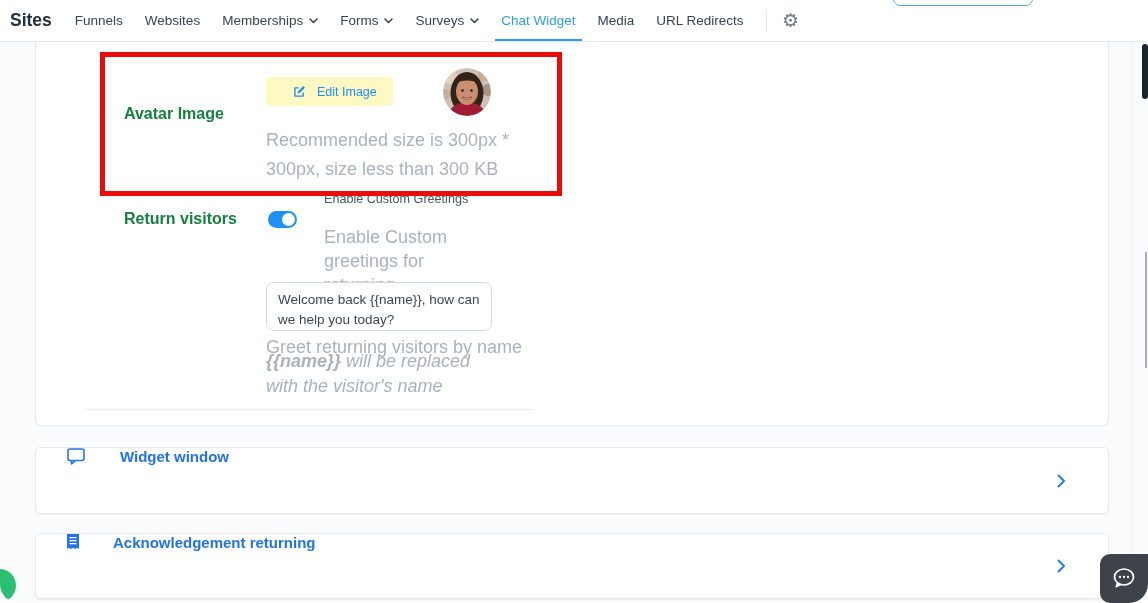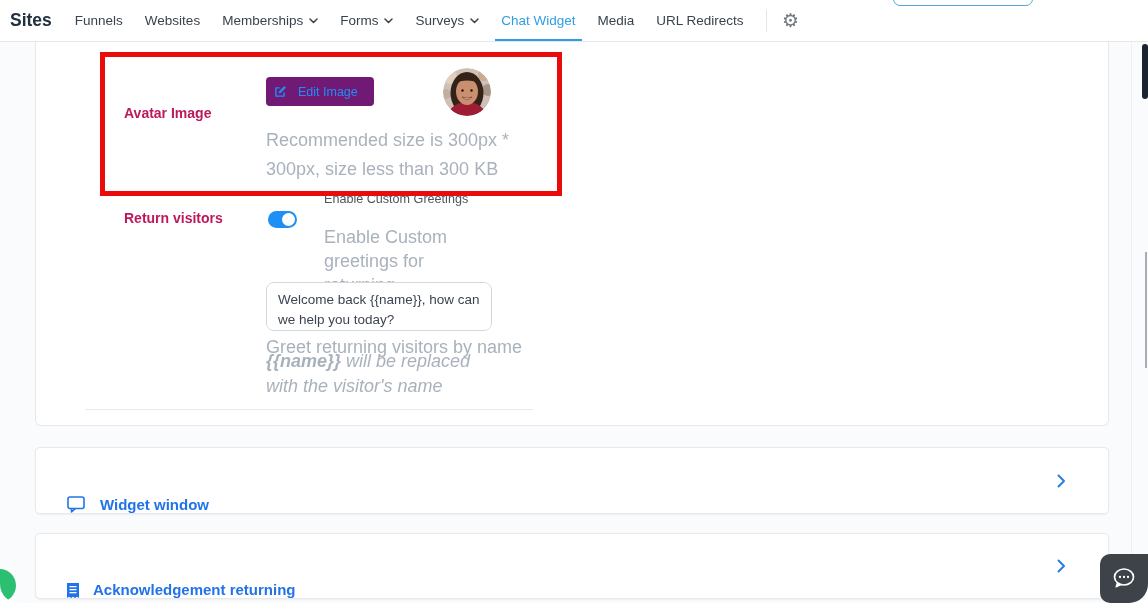--- a/index.html
+++ b/index.html
@@ -20,43 +20,43 @@
   .gear-btn{display:flex;align-items:center;justify-content:center;width:26px;height:26px;cursor:pointer;}
   .gear-glyph{font-family:"DejaVu Sans",sans-serif;font-size:19px;color:#6f7780;line-height:1;}
   .cutoff-btn{position:absolute;left:893px;top:-27px;width:138px;height:31px;background:#fff;
               border:1px solid #55a8d5;border-radius:7px;z-index:6;}
 
   
   .main-panel{position:absolute;left:35px;top:41px;width:1072px;height:384px;background:#fff;
               border:1px solid #e7e9ec;border-top:none;border-radius:0 0 6px 6px;z-index:1;}
   .annotation-rect{position:absolute;left:100px;top:52px;width:452px;height:134px;
                    border:5px solid #ea0b0b;z-index:3;pointer-events:none;}
-  .field-label{position:absolute;font-size:14px;font-weight:700;color:#be185d;z-index:2;}
-  .edit-btn{position:absolute;left:266px;top:77px;height:29px;padding:0 16px 0 7px;background:#701a75;
+  .field-label{position:absolute;font-size:16px;font-weight:700;color:#15803d;z-index:2;}
+  .edit-btn{position:absolute;left:266px;top:77px;height:29px;padding:0 16px 0 26px;background:#fef9c3;
             border:none;border-radius:4px;color:#1f8ef9;font-size:12.5px;display:flex;align-items:center;
             gap:11px;cursor:pointer;z-index:2;font-family:inherit;}
   .avatar{position:absolute;left:443px;top:68px;width:48px;height:48px;border-radius:50%;overflow:hidden;z-index:2;}
   .helper{font-size:18px;color:#a9b2bc;line-height:1.62;z-index:2;}
   .avatar-helper{position:absolute;left:266px;top:126px;width:262px;}
   .toggle{position:absolute;left:268px;top:211px;width:29px;height:17px;border-radius:9px;
           background:#1e90f5;cursor:pointer;z-index:2;}
   .toggle::after{content:"";position:absolute;right:2px;top:2px;width:13px;height:13px;border-radius:50%;background:#fff;}
   .opt-title{position:absolute;left:324px;top:192px;font-size:12.6px;color:#4a5560;z-index:2;}
   .opt-sub{position:absolute;left:324px;top:226px;width:142px;line-height:1.32;}
   .greeting{position:absolute;left:266px;top:282px;width:202px;height:33px;border:1px solid #d2d7dd;
             border-radius:8px;padding:7px 11px;font-size:13.5px;color:#3c4553;line-height:1.5;resize:none;
             background:#fff;font-family:inherit;outline:none;z-index:2;}
   .greet-helper1{position:absolute;left:266px;top:333px;}
   .greet-helper2{position:absolute;left:266px;top:349px;width:240px;font-style:italic;line-height:1.4;}
   .greet-helper2 .tok{font-weight:700;}
   .panel-divider{position:absolute;left:85px;top:409px;width:448px;height:1px;background:#e9ebee;z-index:2;}
 
   
   .card{position:absolute;left:35px;width:1072px;background:#fff;border:1px solid #e7e9ec;border-radius:5px;
-        box-shadow:0 1px 2px rgba(16,24,40,.05);display:flex;align-items:flex-end;cursor:pointer;z-index:1;}
+        box-shadow:0 1px 2px rgba(16,24,40,.05);display:flex;align-items:flex-start;cursor:pointer;z-index:1;gap:20px;}
   .card-1{top:447px;height:65px;}
   .card-2{top:533px;height:64px;}
   .card-icon{margin-left:31px;display:flex;align-items:center;}
   .card-title{margin-left:14px;font-size:15px;font-weight:700;color:#2273e9;}
   .card-chevron{position:absolute;right:42px;top:50%;transform:translateY(-50%);display:flex;}
 
   
   .launcher{position:absolute;left:1100px;top:554px;width:58px;height:49px;background:#3e4349;
             border-radius:10px;display:flex;align-items:center;justify-content:center;cursor:pointer;z-index:7;}
   .launcher svg{margin-right:10px;}

